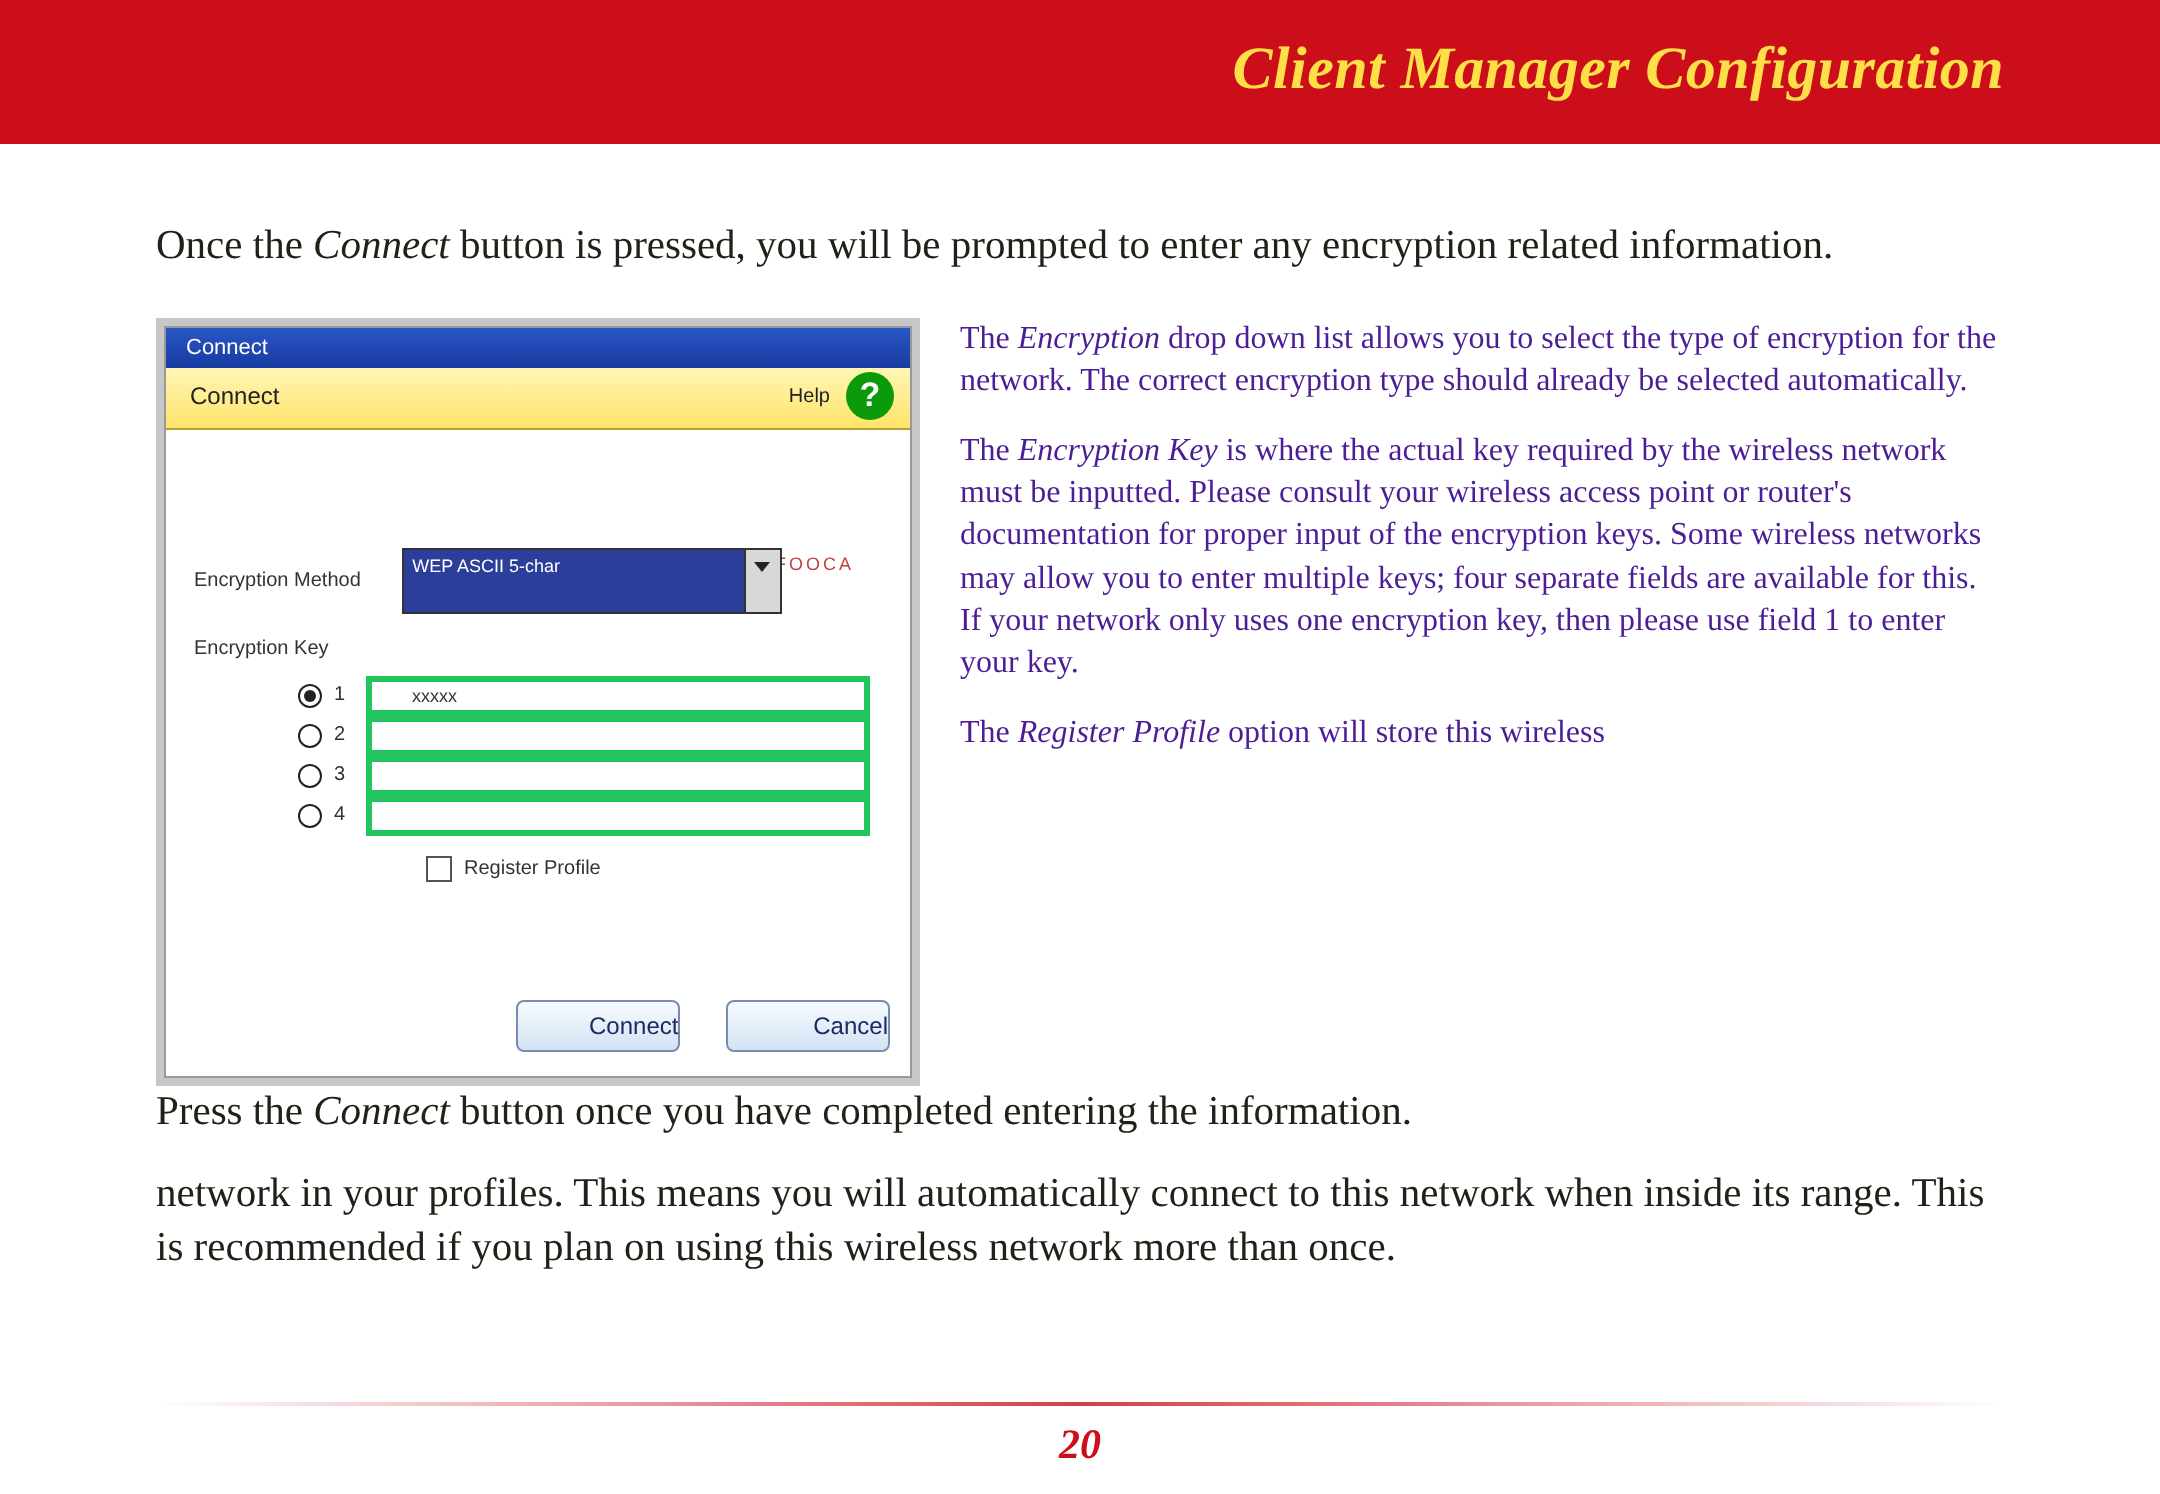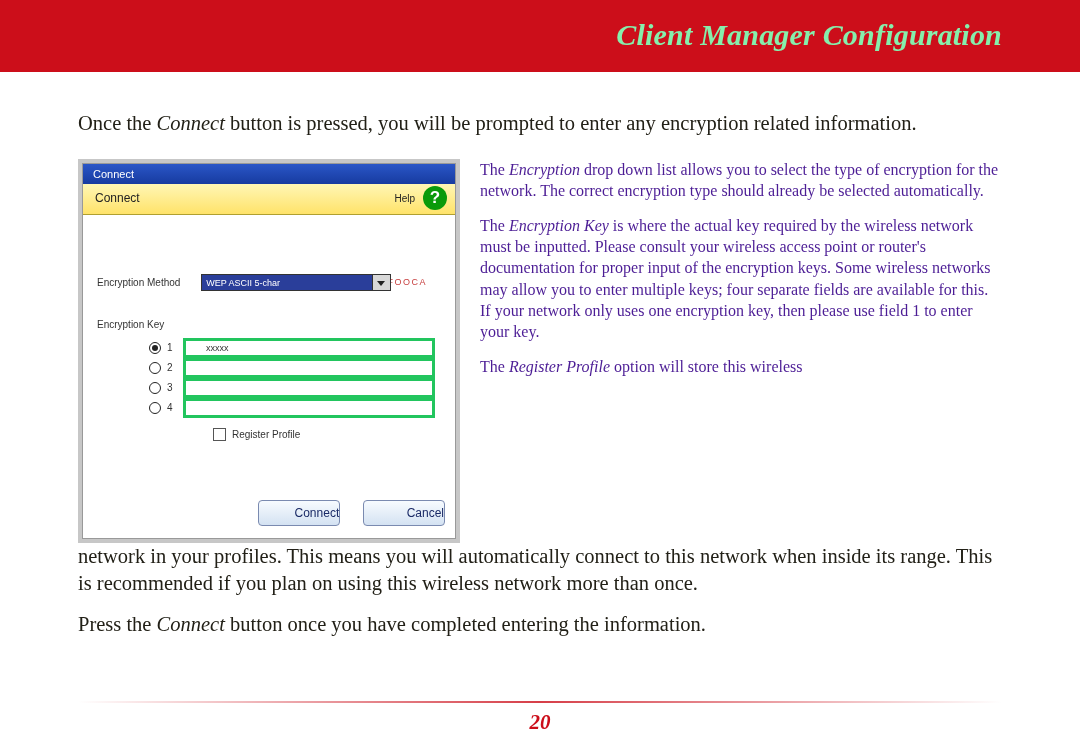--- a/index.html
+++ b/index.html
@@ -15,21 +15,21 @@
   .header-band {
     background: #cc0e1a;
     height: 72px;
     width: 100%;
     position: relative;
   }
   .header-title {
     position: absolute;
     right: 78px;
     top: 18px;
-    color: #86efac;
+    color: #fde047;
     font-size: 30px;
     font-style: italic;
     font-weight: bold;
     letter-spacing: 0.2px;
   }
   .content {
     padding: 38px 78px 0 78px;
   }
   .intro-text {
     font-size: 20.5px;
@@ -129,21 +129,21 @@
   }
   .sc-label-enc {
     display: inline-block;
     vertical-align: middle;
   }
   .sc-dropdown {
     display: inline-block;
     vertical-align: middle;
     margin-left: 18px;
     width: 190px;
-    height: 17px;
+    height: 33px;
     border: 1px solid #333;
     background: #2a3e9a;
     color: #fff;
     position: relative;
     font-size: 9px;
     line-height: 17px;
     padding-left: 4px;
     box-sizing: border-box;
   }
   .sc-dropdown-arrow {
@@ -363,22 +363,22 @@
       <p>
         <span>The </span><em class="kw">Encryption Key</em><span> is where the actual key required by the wireless network must be inputted.  Please consult your wireless access point or router's documentation for proper input of the encryption keys.  Some wireless networks may allow you to enter multiple keys; four separate fields are available for this.  If your network only uses one encryption key, then please use field 1 to enter your key.</span>
       </p>
       <p style="margin-bottom:0;">
         <span>The </span><em class="kw">Register Profile</em><span> option will store this wireless</span>
       </p>
     </div>
   </div>
 
   <div class="wrap-text">
-    <p>network in your profiles.  This means you will automatically connect to this network when inside its range. This is recommended if you plan on using this wireless network more than once.</p>
     <p>
       <span>Press the </span><em class="kw">Connect</em><span> button once you have completed entering the information.</span>
     </p>
+    <p>network in your profiles.  This means you will automatically connect to this network when inside its range. This is recommended if you plan on using this wireless network more than once.</p>
   </div>
 
 </div>
 
 <div class="footer-rule"></div>
 <div class="page-num">20</div>
 
 </body></html>

